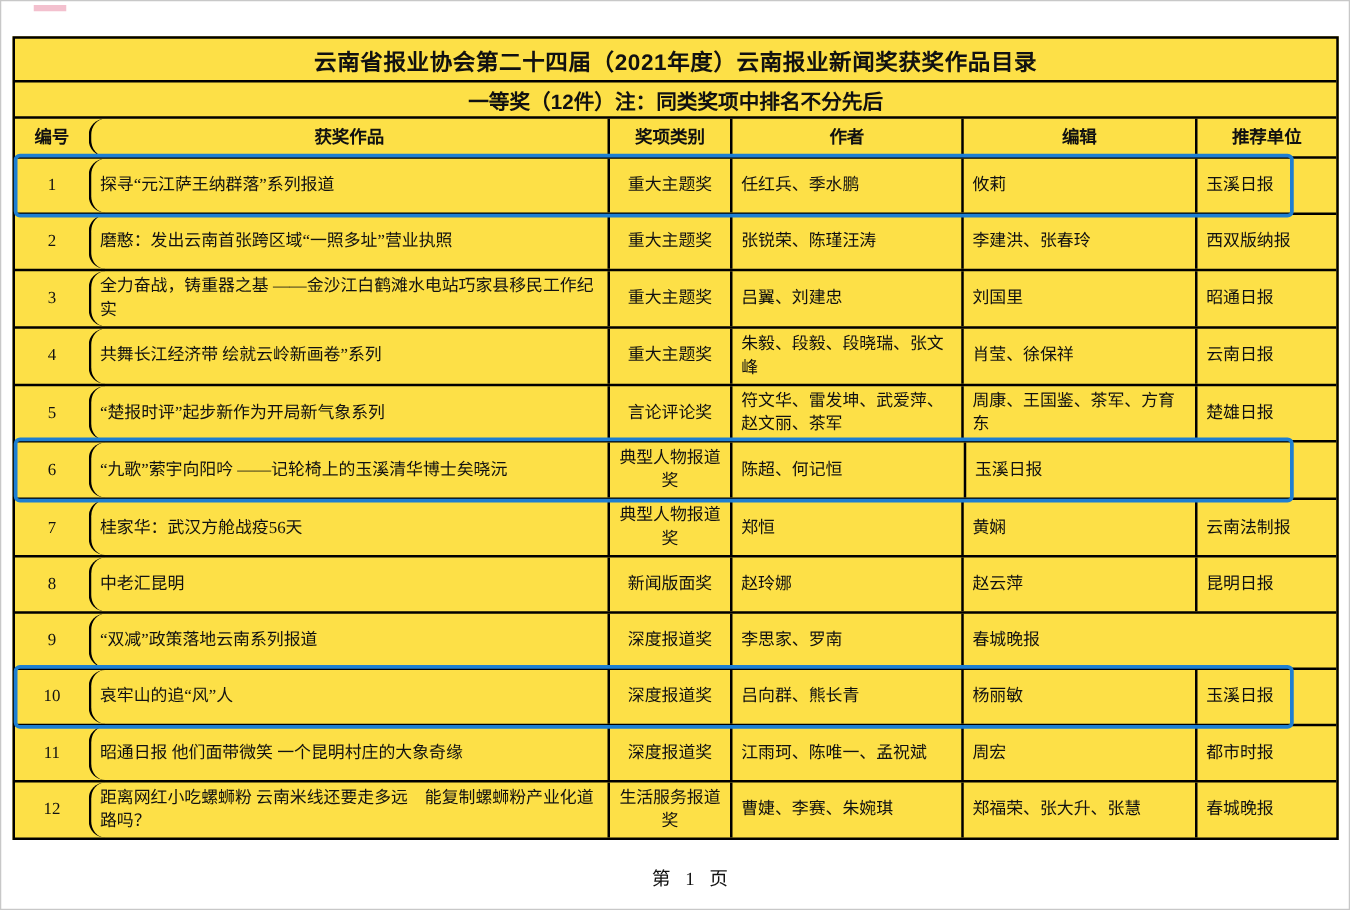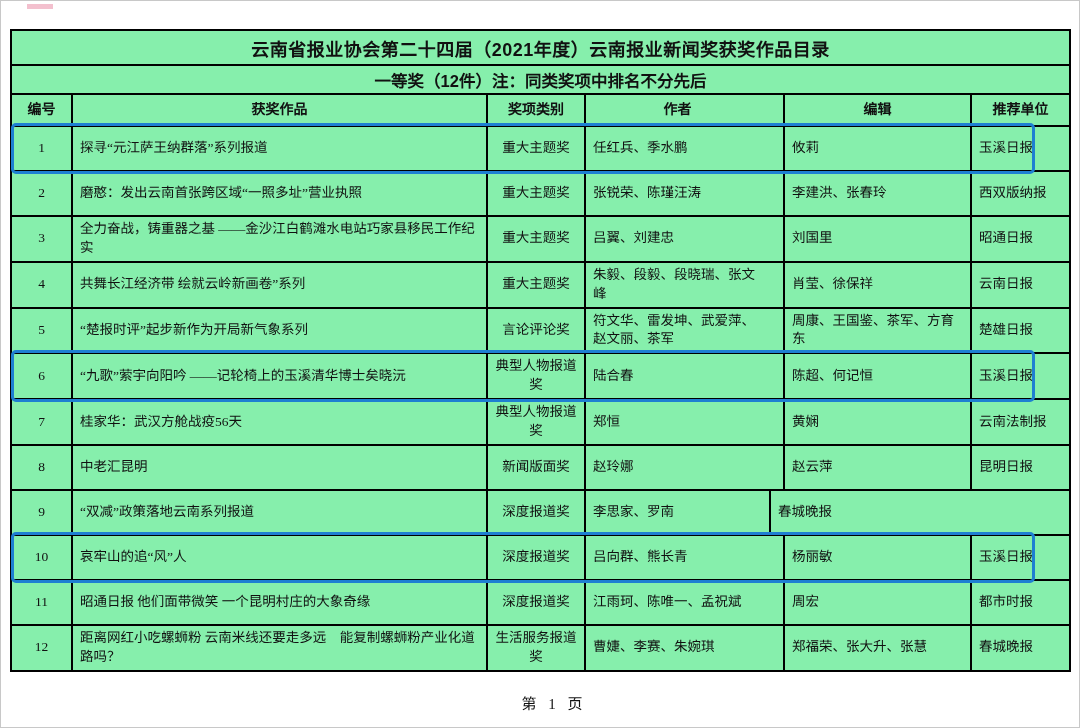--- a/index.html
+++ b/index.html
@@ -20,21 +20,21 @@
     width: 26px; height: 5px;
     background: #f2b9c9;
     opacity: .9;
   }
 
   .doc-table {
     position: absolute;
     left: 9px; top: 28px;
     width: 1061px;
     border: 2px solid var(--line);
-    background: #86efac;
+    background: #fde047;
   }
 
   .title-row, .subtitle-row {
     display: flex; align-items: center; justify-content: center;
     text-align: center;
     font-family: "Liberation Sans", "DejaVu Sans", sans-serif;
     font-weight: 700;
   }
   .title-row   { min-height: 33px; font-size: 18px; letter-spacing: .5px; }
   .subtitle-row{ min-height: 29px; font-size: 16.5px; border-top: 2px solid var(--line); }
@@ -59,24 +59,24 @@
     min-height: 30px;
     padding: 2px 4px;
   }
 
   .row { min-height: 45px; position: relative; }
   .row .cell.c0 { justify-content: center; }
   .row .cell.c2 { justify-content: center; text-align: center; }
 
   
   .c0 { width: 59px;  flex: 0 0 59px; }
-  .c1 { width: 415px; flex: 0 0 415px; }
+  .c1 { width: 415px; flex: 0 0 415px; border-radius: 13px; }
   .c2 { width: 98px;  flex: 0 0 98px; }
   .c3 { width: 185px; flex: 0 0 185px; }
-  .c4 { width: 187px; flex: 0 0 187px; margin-left: 14px; }
+  .c4 { width: 187px; flex: 0 0 187px; }
   .c5 { width: 113px; flex: 1 1 auto; }
 
   
   .row.highlighted::after {
     content: "";
     position: absolute;
     left: -1px; top: -4px; bottom: -4px;
     right: 34px;
     border: 3px solid var(--hl);
     border-radius: 5px;
@@ -152,21 +152,20 @@
           <div class="cell c1">“楚报时评”起步新作为开局新气象系列</div>
           <div class="cell c2">言论评论奖</div>
           <div class="cell c3">符文华、雷发坤、武爱萍、赵文丽、茶军</div>
           <div class="cell c4">周康、王国鉴、茶军、方育东</div>
           <div class="cell c5">楚雄日报</div>
         </div>
         <div class="row highlighted">
           <div class="cell c0">6</div>
           <div class="cell c1">“九歌”萦宇向阳吟 ——记轮椅上的玉溪清华博士矣晓沅</div>
           <div class="cell c2">典型人物报道奖</div>
-          <div class="cell c3">陆合春</div>
           <div class="cell c4">陈超、何记恒</div>
           <div class="cell c5">玉溪日报</div>
         </div>
         <div class="row">
           <div class="cell c0">7</div>
           <div class="cell c1">桂家华：武汉方舱战疫56天</div>
           <div class="cell c2">典型人物报道奖</div>
           <div class="cell c3">郑恒</div>
           <div class="cell c4">黄娴</div>
           <div class="cell c5">云南法制报</div>

